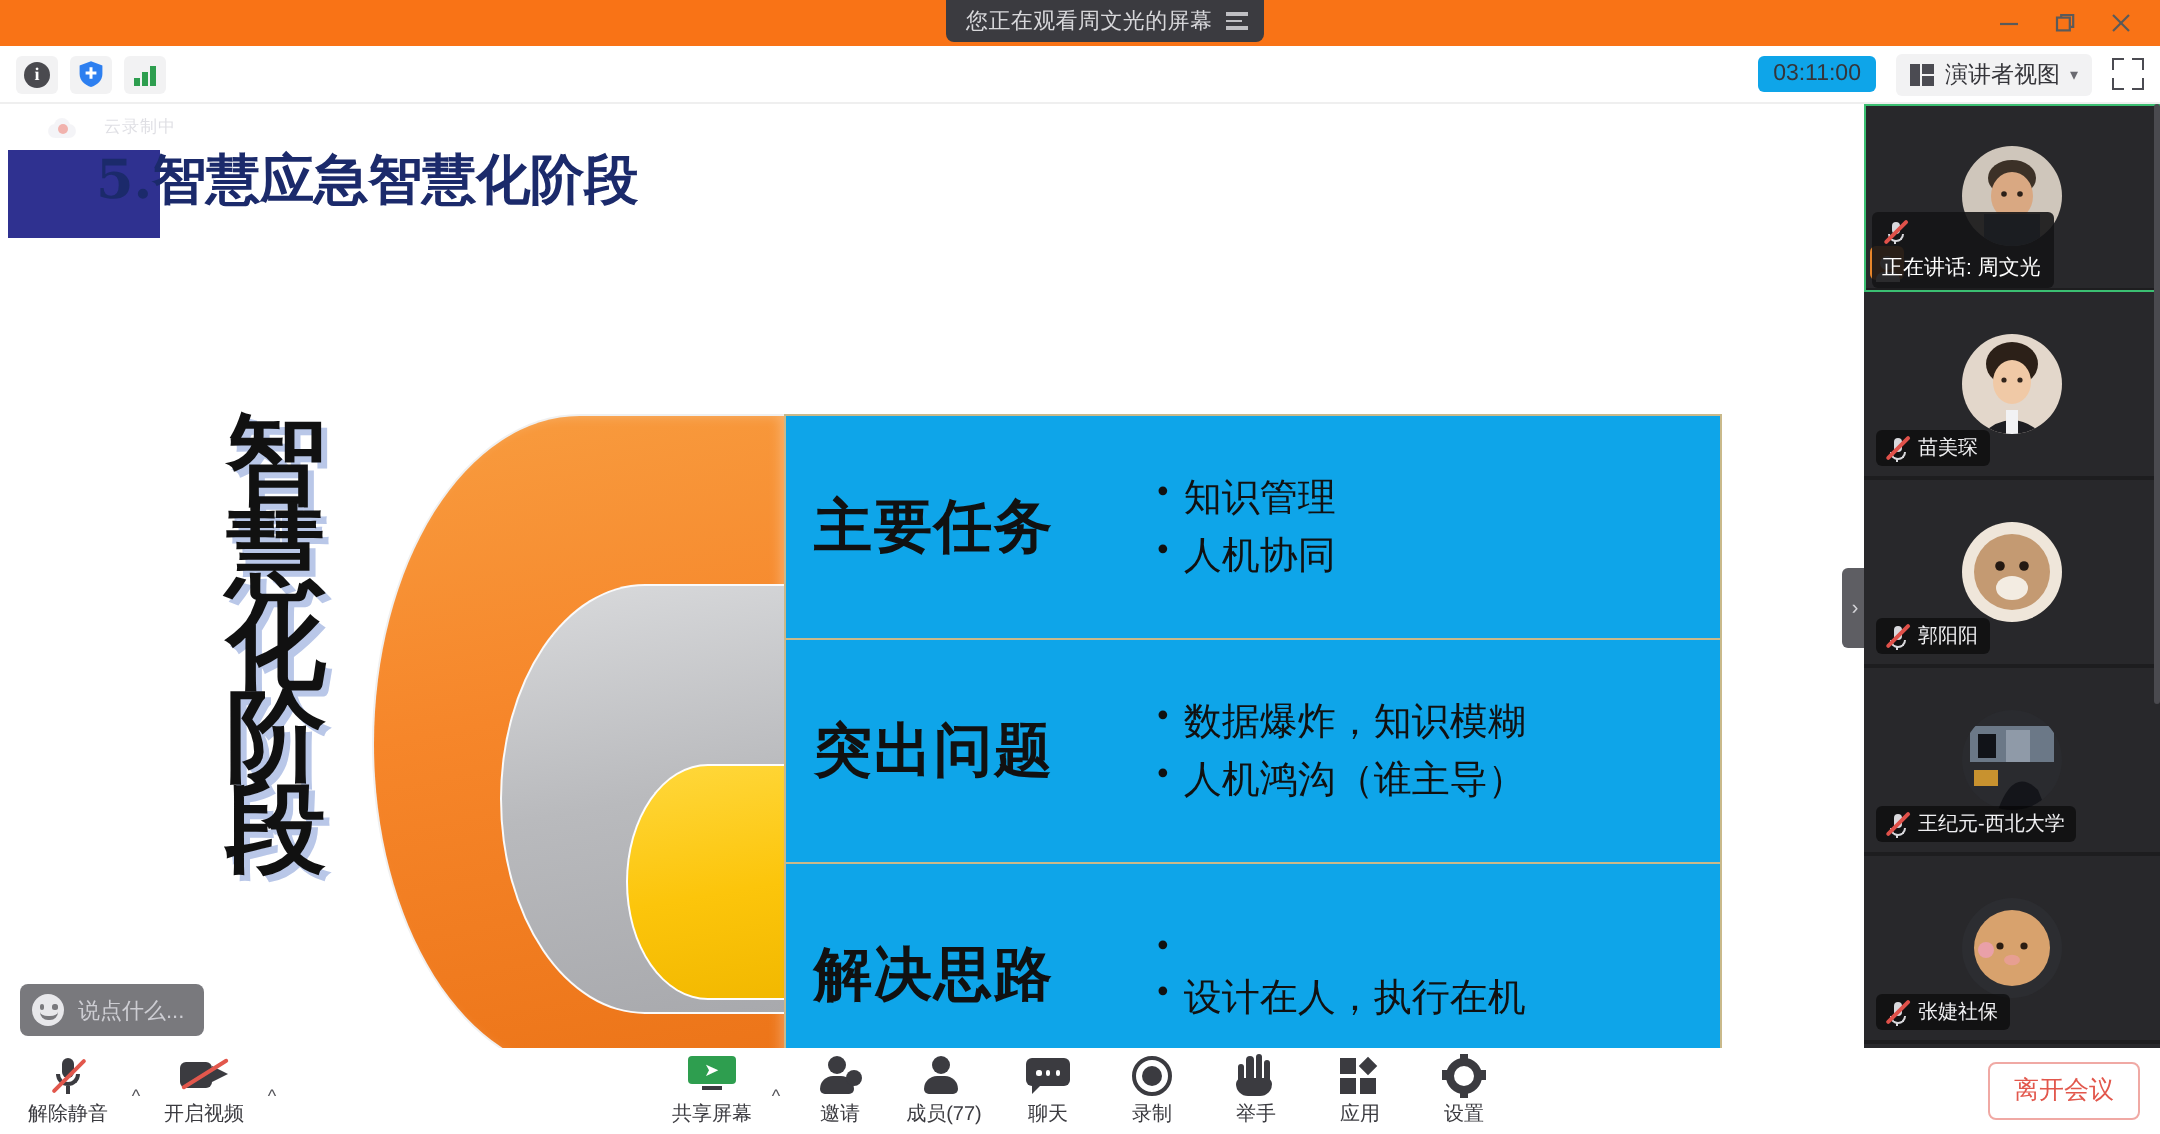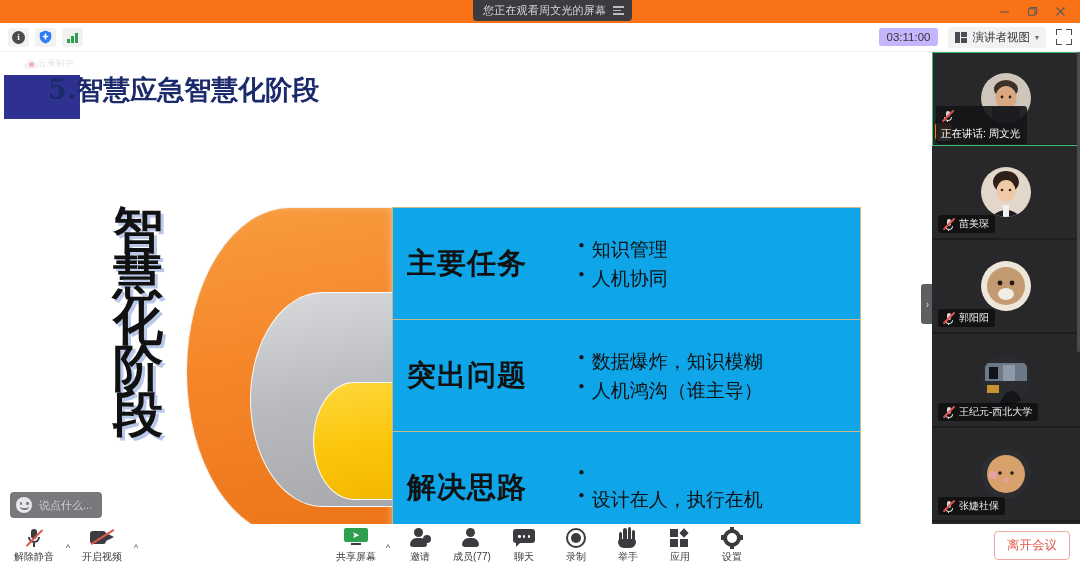--- a/index.html
+++ b/index.html
@@ -43,40 +43,40 @@
              color:#fff; font-size:9px; font-weight:bold; line-height:13px; text-align:center;
              font-family:"Liberation Serif", serif; }
   .ic-shield svg { display:block; }
   .ic-signal { display:flex; align-items:flex-end; gap:1.5px; height:11px; }
   .ic-signal i { width:2.5px; background:#2e9e4f; display:block; }
   .ic-signal i:nth-child(1){ height:4px; }
   .ic-signal i:nth-child(2){ height:7px; }
   .ic-signal i:nth-child(3){ height:10px; }
 
   .topbar-right { margin-left:auto; display:flex; align-items:center; gap:10px; padding-right:8px; }
-  .timer { background:#c4b5fd; color:#35353a; font-size:11.5px; padding:3px 8px; border-radius:3px;
+  .timer { background:#0ea5e9; color:#35353a; font-size:11.5px; padding:3px 8px; border-radius:3px;
            font-family:"Liberation Sans", sans-serif; }
   .view-switch { background:#f2f2f3; color:#35353a; font-size:11.5px; padding:3px 7px; border-radius:3px;
                  display:flex; align-items:center; gap:5px; }
   .view-switch .vs-ic { width:12px; height:11px; position:relative; }
   .view-switch .vs-ic .a { position:absolute; left:0; top:0; width:5px; height:11px; background:#4b4b52; }
   .view-switch .vs-ic .b { position:absolute; left:6px; top:0; width:6px; height:5px; background:#4b4b52; }
   .view-switch .vs-ic .c { position:absolute; left:6px; top:6px; width:6px; height:5px; background:#4b4b52; }
   .caret { font-size:8px; color:#6a6a70; }
   .fullscreen-btn { width:16px; height:16px; position:relative; }
   .fullscreen-btn span { position:absolute; width:6px; height:6px; border:1.6px solid #4b4b52; }
   .fullscreen-btn span:nth-child(1){ left:0; top:0; border-right:0; border-bottom:0; }
   .fullscreen-btn span:nth-child(2){ right:0; top:0; border-left:0; border-bottom:0; }
   .fullscreen-btn span:nth-child(3){ left:0; bottom:0; border-right:0; border-top:0; }
   .fullscreen-btn span:nth-child(4){ right:0; bottom:0; border-left:0; border-top:0; }
 
   
   .stage { position:absolute; left:0; top:52px; width:932px; height:472px; background:#fff; overflow:hidden; }
 
-  .rec-badge { position:absolute; left:24px; top:6px; display:flex; align-items:center; gap:0; opacity:.45;text-align:right; }
+  .rec-badge { position:absolute; left:24px; top:6px; display:flex; align-items:center; gap:14px; opacity:.45;text-align:right; }
   .rec-cloud { width:14px; height:10px; position:relative; }
   .rec-cloud .cl { position:absolute; left:0; top:3px; width:14px; height:7px; background:#e8e8ee; border-radius:7px; }
   .rec-cloud .cl2 { position:absolute; left:3px; top:0px; width:8px; height:8px; background:#e8e8ee; border-radius:50%; }
   .rec-cloud .dot { position:absolute; left:4.5px; top:3px; width:5px; height:5px; border-radius:50%; background:#e2574c; z-index:2; }
   .rec-text { font-size:8.5px; color:#b9b9c4; letter-spacing:.5px; }
 
   .slide-title-bar { position:absolute; left:4px; top:23px; width:76px; height:44px; background:#2f3190; }
   .slide-title { position:absolute; left:48px; top:20px; font-size:27px; font-weight:bold; color:#1b2a6b;
                  font-family:"DejaVu Serif", serif; letter-spacing:0px; white-space:nowrap; }
 

